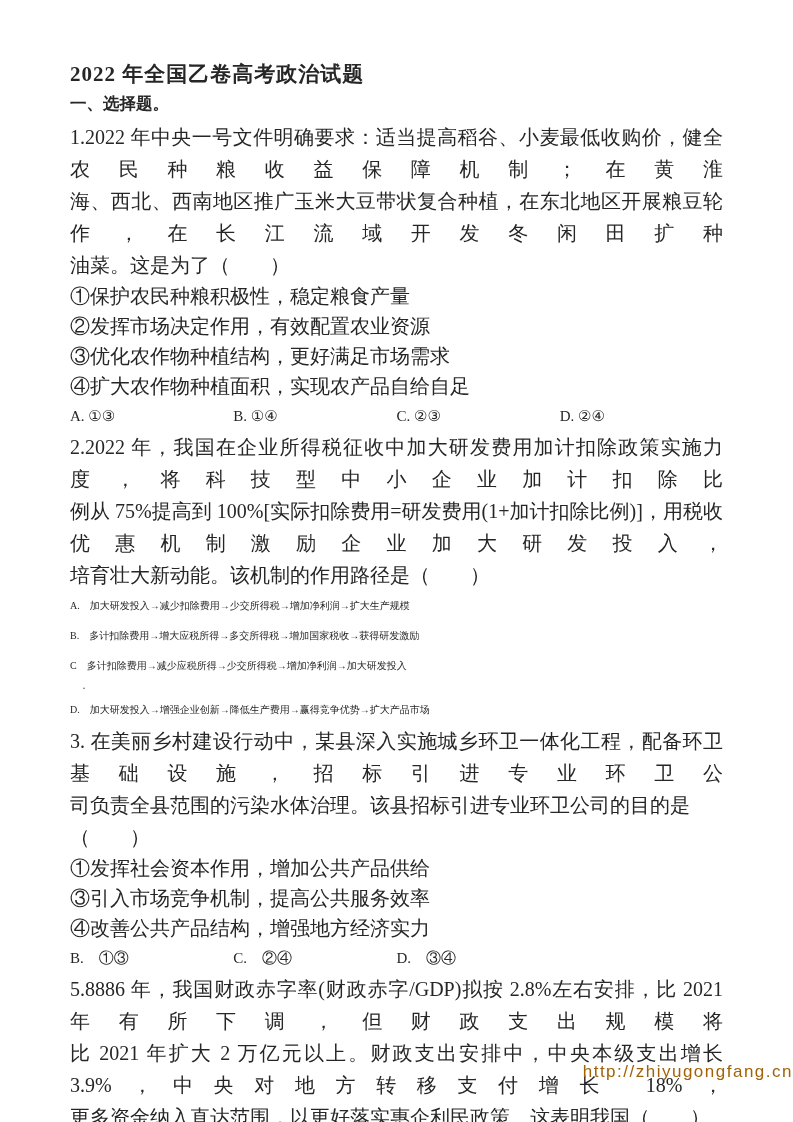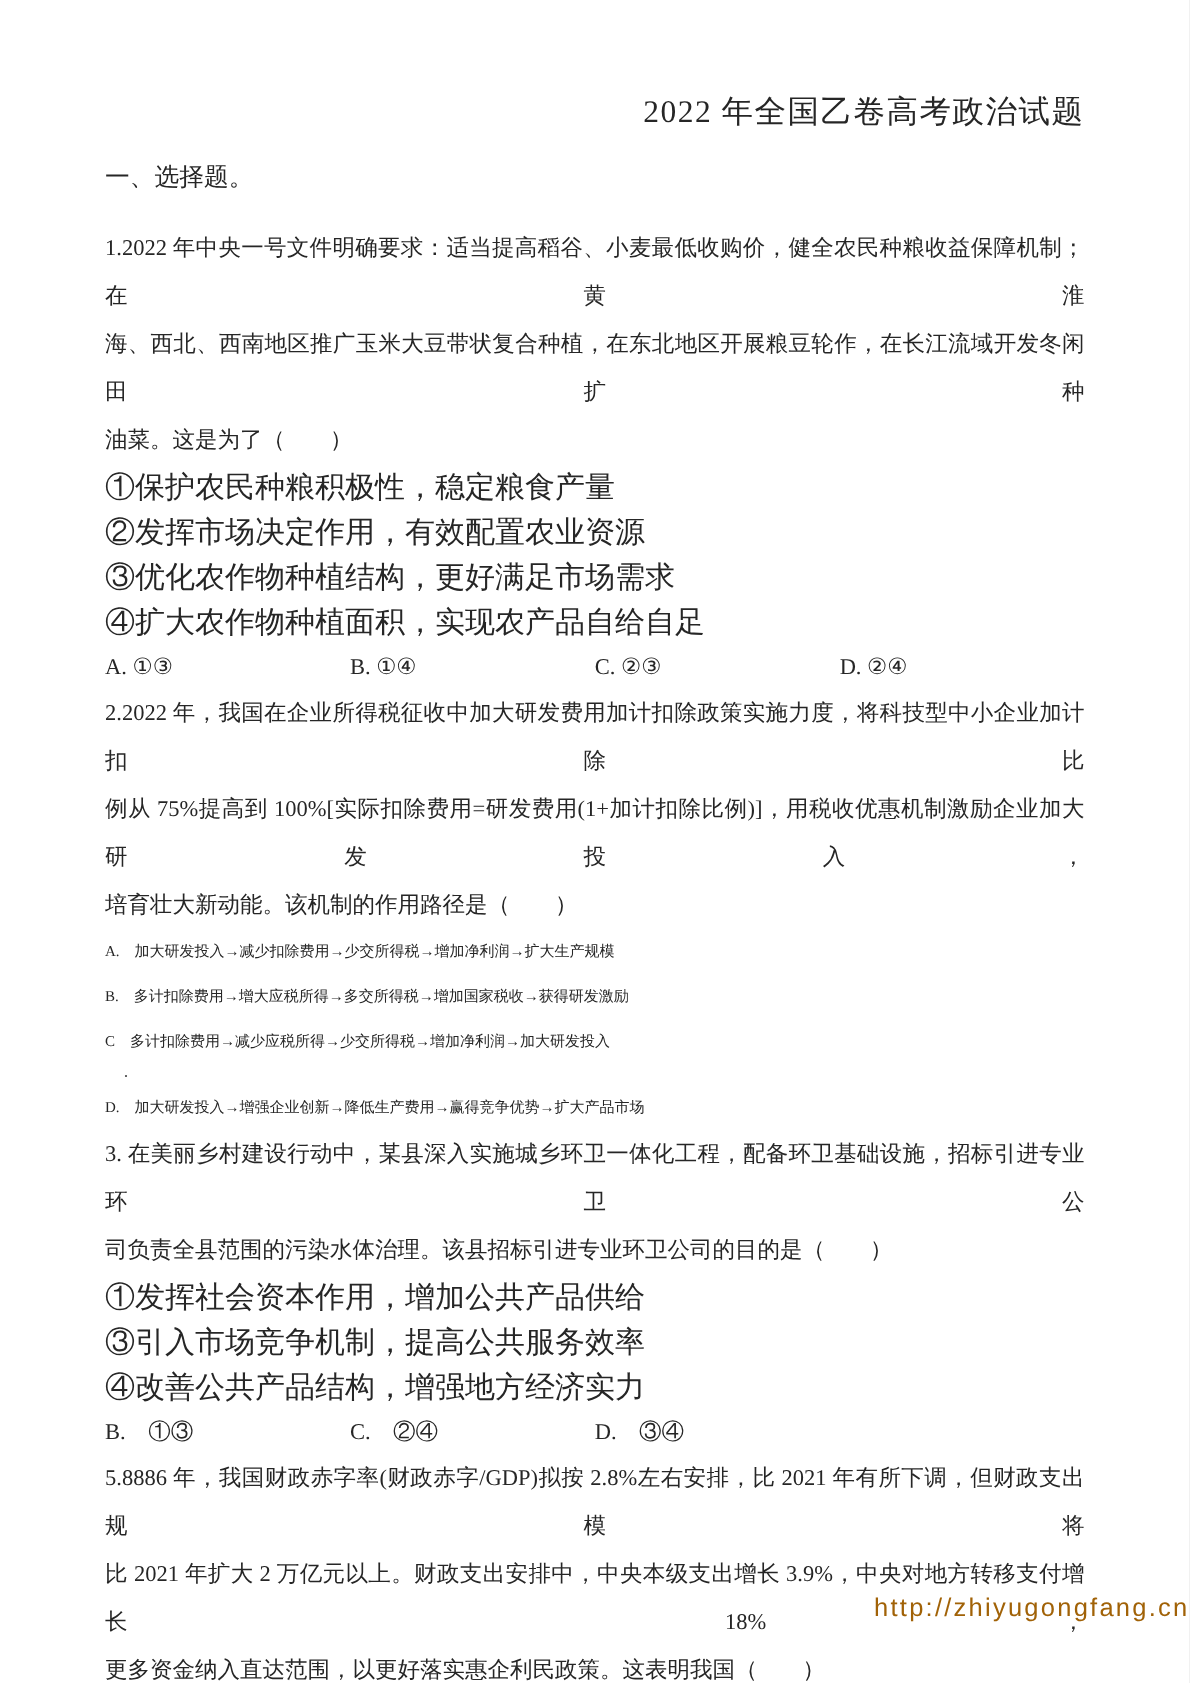--- a/index.html
+++ b/index.html
@@ -14,35 +14,34 @@
     margin: 0 auto;
     background: #ffffff;
     box-sizing: border-box;
     padding: 58px 70px 0 70px;
     font-family: "Liberation Serif", "DejaVu Serif", serif;
     color: #262626;
     overflow: hidden;
   }
   .doc-title {
     font-size: 21px;
-    font-weight: normal;
-    text-align: right;
+    font-weight: bold;
+    text-align: left;
     line-height: 32px;
-    margin-bottom: 14px;
     letter-spacing: 1px;
   }
   .section-heading {
     font-size: 16.5px;
-    font-weight: normal;
+    font-weight: bold;
     line-height: 28px;
-    margin-bottom: 18px;
+    margin-bottom: 3px;
   }
   .question { margin: 0; }
   .stem-line {
-    font-size: 15px;
+    font-size: 20px;
     line-height: 32px;
     white-space: pre-wrap;
   }
   .jline {
     text-align: justify;
     text-align-last: justify;
   }
   .item-line {
     font-size: 20px;
     line-height: 30px;

